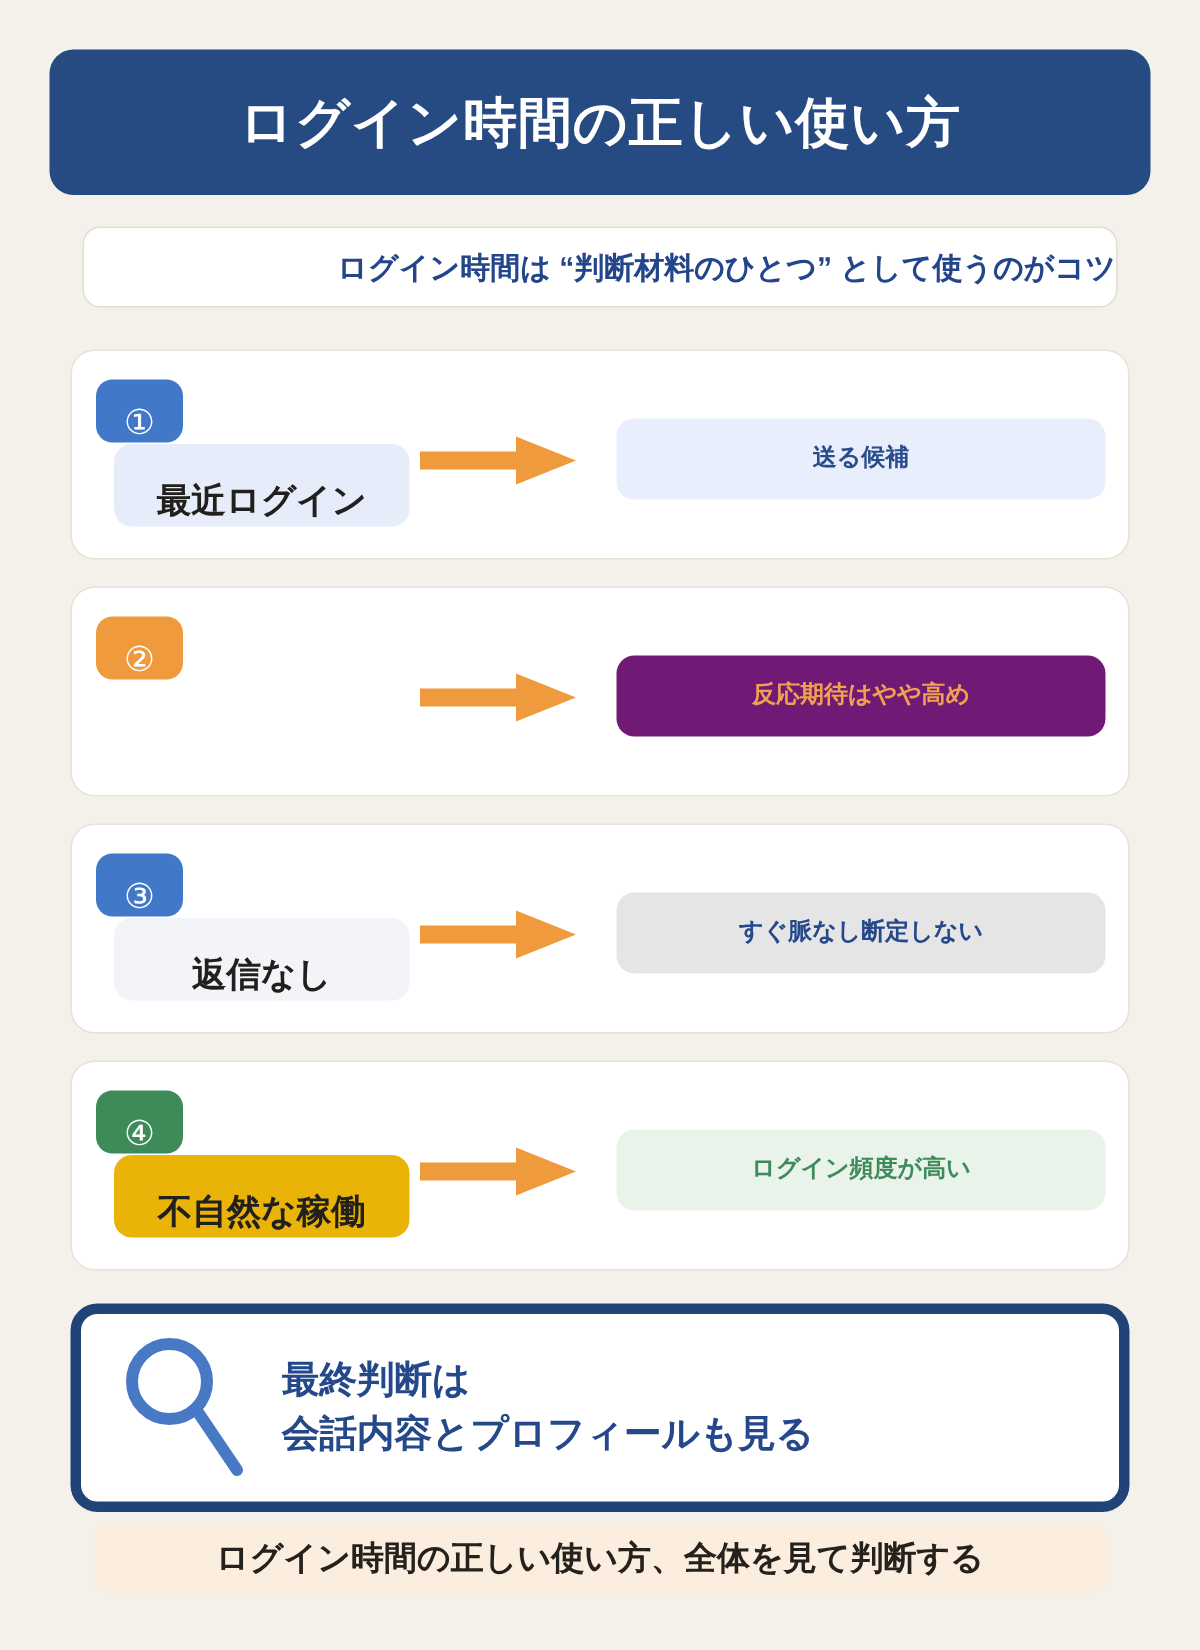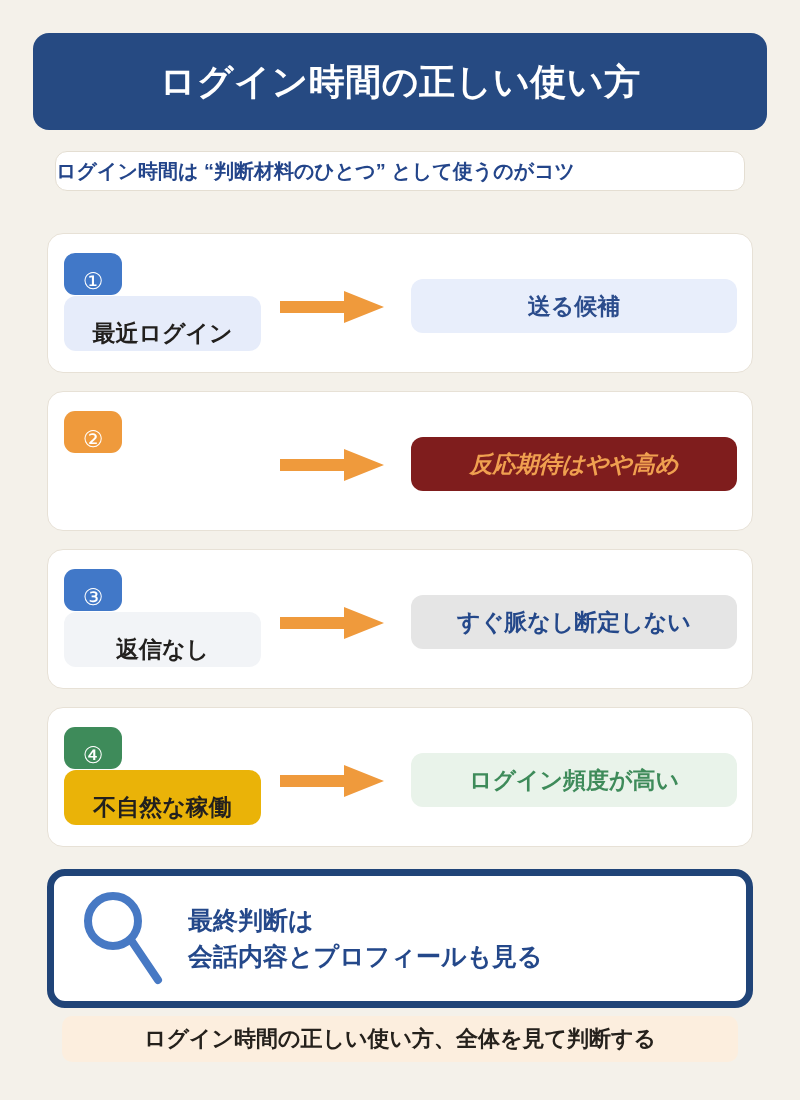--- a/index.html
+++ b/index.html
@@ -41,27 +41,27 @@
     line-height: 1;
     white-space: nowrap;
   }
 
   
   .subtitle-box {
     position: absolute;
     left: 55px;
     top: 151px;
     width: 690px;
-    height: 40px;
+    height: 54px;
     background: #ffffff;
     border: 1px solid #e4ded2;
     border-radius: 12px;
     display: flex;
     align-items: center;
-    justify-content: flex-start;
+    justify-content: flex-end;
     box-sizing: border-box;
   }
   .subtitle-text {
     color: #23458a;
     font-size: 20px;
     font-weight: bold;
     white-space: nowrap;
   }
 
   
@@ -96,21 +96,21 @@
   }
   .badge-num {
     color: #ffffff;
     font-size: 23px;
     font-weight: normal;
     line-height: 1;
   }
 
   .left-chip {
     position: absolute;
-    left: 16px;
+    left: 28px;
     top: 62px;
     width: 197px;
     height: 55px;
     border-radius: 12px;
     display: flex;
     align-items: center;
     justify-content: center;
     box-sizing: border-box;
     z-index: 1;
   }
@@ -138,21 +138,21 @@
     top: 45px;
     width: 326px;
     height: 54px;
     border-radius: 12px;
     display: flex;
     align-items: center;
     justify-content: center;
     box-sizing: border-box;
   }
   .right-chip-text {
-    font-size: 23px;
+    font-size: 16px;
     font-weight: bold;
     white-space: nowrap;
     line-height: 1;
   }
 
   
   .conclusion-box {
     position: absolute;
     left: 47px;
     top: 869px;
@@ -227,21 +227,21 @@
   </div>
 
   <div class="row-card row-2">
     <div class="badge" style="background:#ef9a3c;">
       <span class="badge-num">②</span>
     </div>
     <svg class="arrow" viewBox="0 0 104 36" xmlns="http://www.w3.org/2000/svg">
       <rect x="0" y="12" width="72" height="12" fill="#ef9a3c"></rect>
       <polygon points="64,2 104,18 64,34" fill="#ef9a3c"></polygon>
     </svg>
-    <div class="right-chip" style="background:#7f1d1d;font-style:italic;">
+    <div class="right-chip" style="background:#701a75;">
       <span class="right-chip-text" style="color:#f0a050;">反応期待はやや高め</span>
     </div>
   </div>
 
   <div class="row-card row-3">
     <div class="badge" style="background:#4178c8;">
       <span class="badge-num">③</span>
     </div>
     <div class="left-chip" style="background:#f2f4f7;">
       <span class="left-chip-text" style="color:#22201e;">返信なし</span>

